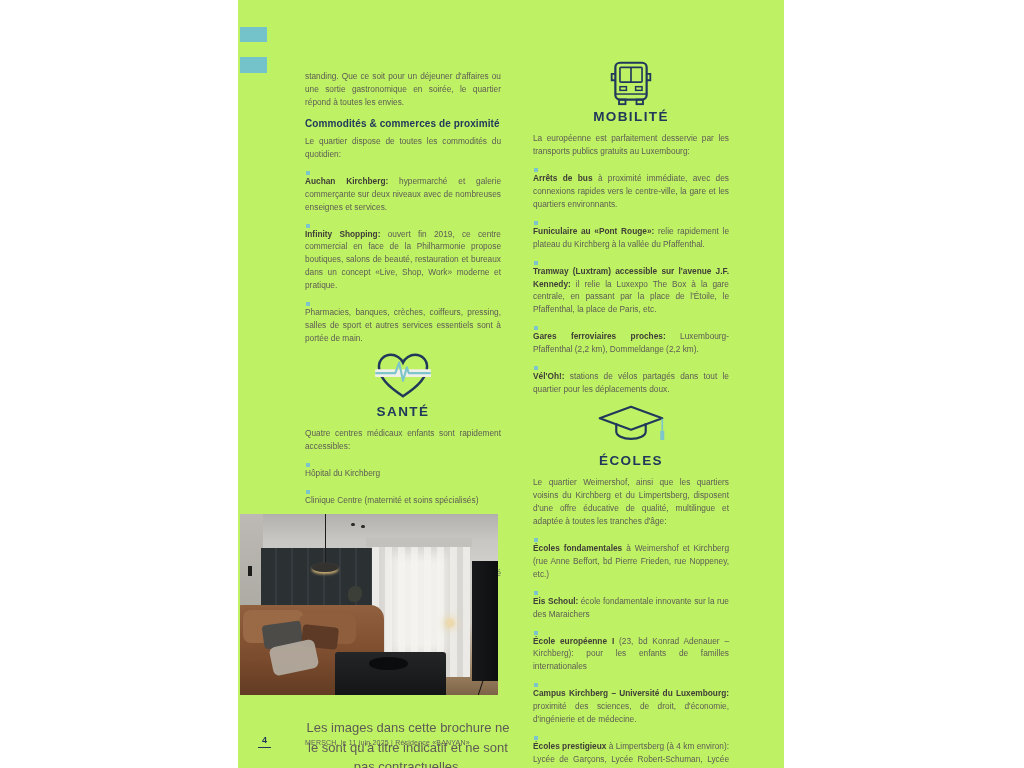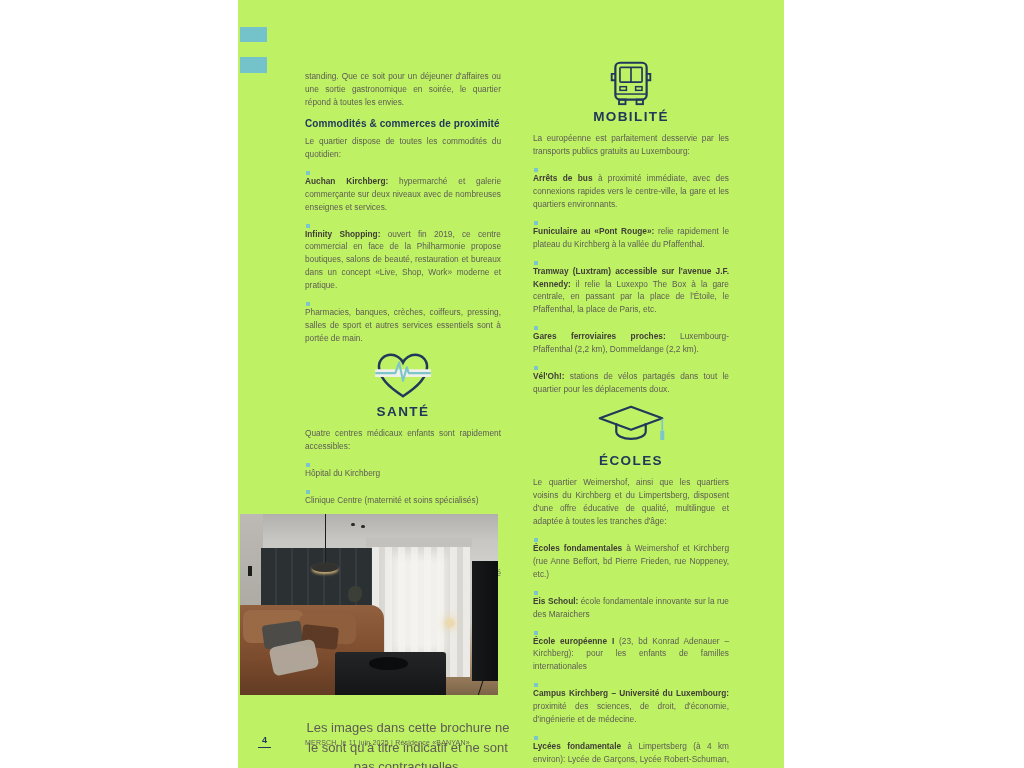--- a/index.html
+++ b/index.html
@@ -234,21 +234,21 @@
         <li>
           <span class="sq"></span>
           <div class="li-text">
             <span class="lead">Campus Kirchberg – Université du Luxembourg:</span>
             <span>proximité des sciences, de droit, d'économie, d'ingénierie et de médecine.</span>
           </div>
         </li>
         <li>
           <span class="sq"></span>
           <div class="li-text">
-            <span class="lead">Lycées fondamentale</span>
+            <span class="lead">Écoles prestigieux</span>
             <span>à Limpertsberg (à 4 km environ): Lycée de Garçons, Lycée Robert-Schuman, Lycée Vauban, Lycée Michel Lucius, etc.</span>
           </div>
         </li>
       </ul>
     </div>
 
     <div class="photo">
       <div class="ph ph-leftwall"></div>
       <div class="ph ph-walllamp"></div>
       <div class="ph ph-kitchen"></div>

